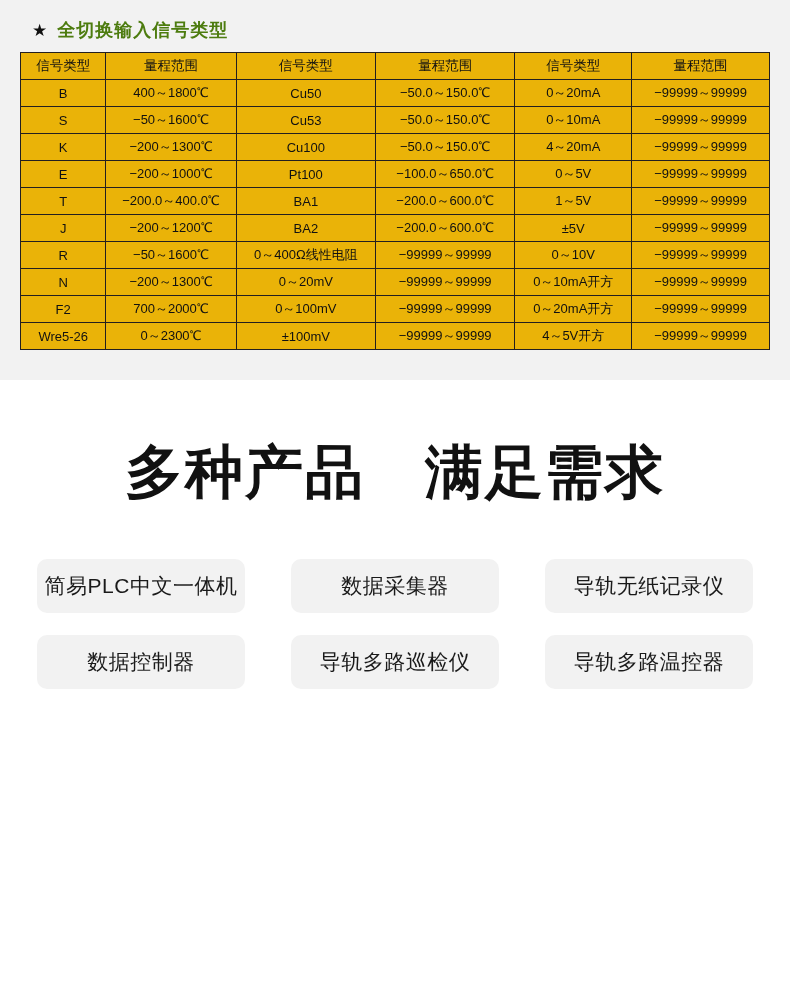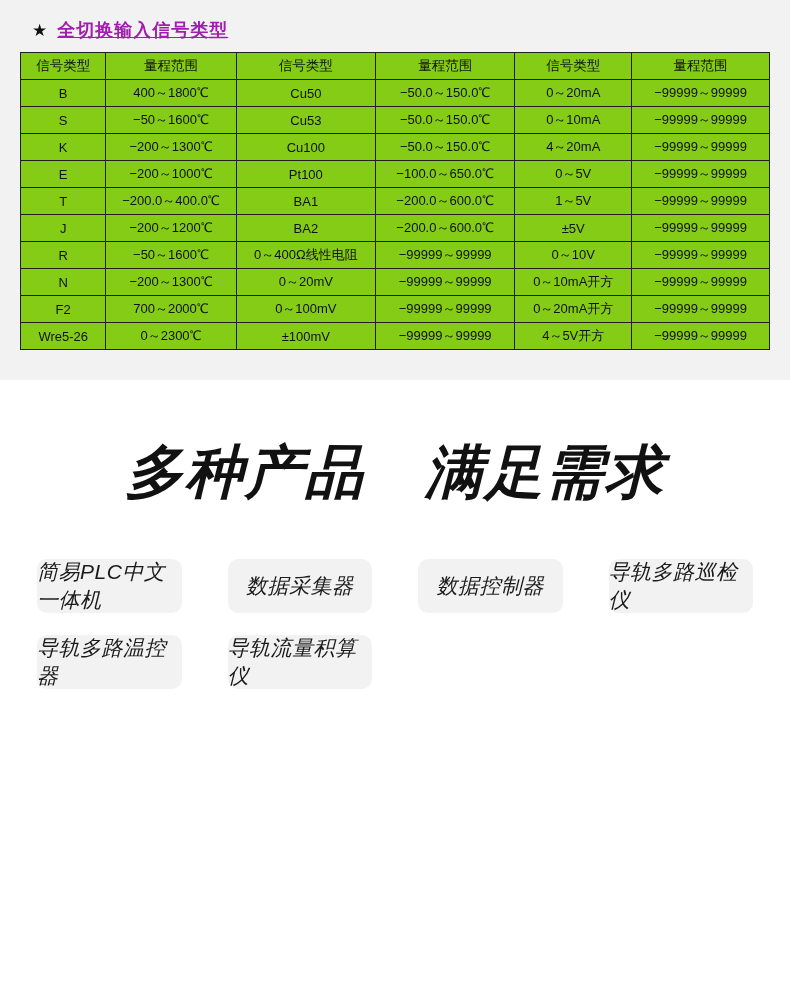--- a/index.html
+++ b/index.html
@@ -36,29 +36,28 @@
   }
   .star-icon {
     font-size: 17px;
     line-height: 1;
     color: #111;
   }
   .section-title-text {
     font-size: 18px;
     font-weight: bold;
     letter-spacing: 1px;
-    color: #a21caf;
-    text-decoration: underline;
+    color: #4d7c0f;
   }
 
   table.signal-table {
     border-collapse: collapse;
     width: 750px;
     margin: 0 auto;
-    background: #84cc16;
+    background: #eab308;
     table-layout: fixed;
   }
   table.signal-table th,
   table.signal-table td {
     border: 1px solid #231f20;
     text-align: center;
     font-size: 13px;
     height: 26px;
     padding: 0 2px;
     color: #111;
@@ -75,36 +74,35 @@
   col.c4 { width: 18.6%; }
   col.c5 { width: 15.6%; }
   col.c6 { width: 18.4%; }
 
   
   .bottom-section {
     flex: 1;
     background: #ffffff;
     padding-top: 62px;
     box-sizing: border-box;
-    font-style: italic;
   }
   .headline {
     text-align: center;
     font-size: 58px;
     font-weight: bold;
     letter-spacing: 2px;
     color: #111;
     line-height: 1.05;
     white-space: pre;
   }
   .products-grid {
     margin: 56px auto 0 auto;
     width: 716px;
     display: grid;
-    grid-template-columns: 1fr 1fr 1fr 1fr;
+    grid-template-columns: 1fr 1fr 1fr;
     column-gap: 46px;
     row-gap: 22px;
   }
   .product-chip {
     background: #f2f2f2;
     border-radius: 10px;
     height: 54px;
     display: flex;
     align-items: center;
     justify-content: center;
@@ -227,20 +225,20 @@
       </tbody>
     </table>
   </div>
 
   <div class="bottom-section">
     <div class="headline">多种产品　满足需求</div>
 
     <div class="products-grid">
       <div class="product-chip">简易PLC中文一体机</div>
       <div class="product-chip">数据采集器</div>
+      <div class="product-chip">导轨无纸记录仪</div>
       <div class="product-chip">数据控制器</div>
       <div class="product-chip">导轨多路巡检仪</div>
       <div class="product-chip">导轨多路温控器</div>
-      <div class="product-chip">导轨流量积算仪</div>
     </div>
   </div>
 
 </div>
 
 </body></html>

